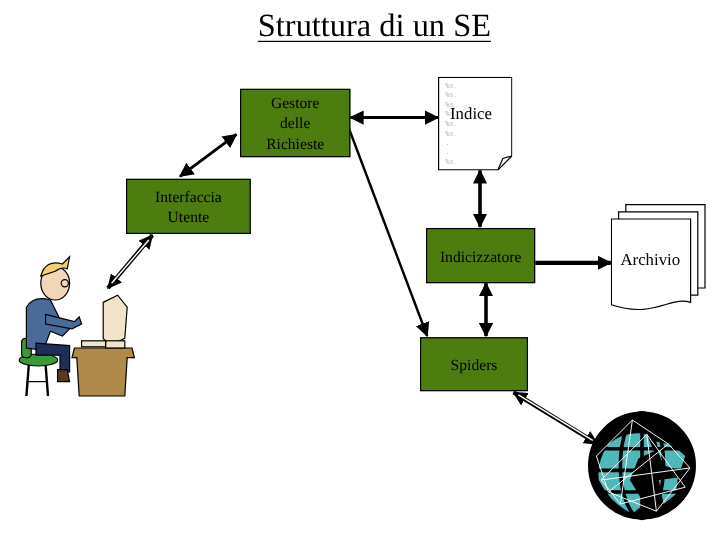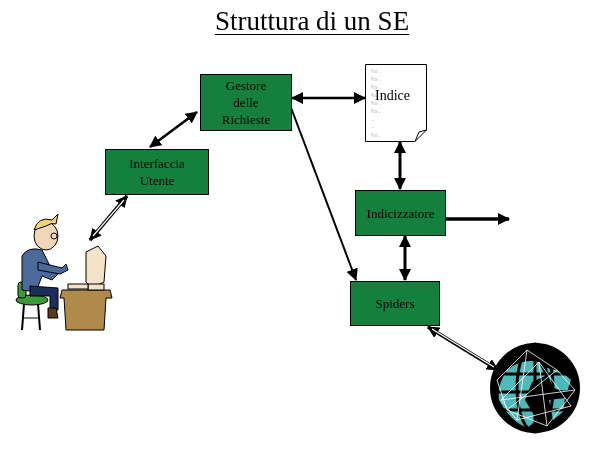--- a/index.html
+++ b/index.html
@@ -2,21 +2,21 @@
 <html><head>
 <meta charset="utf-8">
 <style>
   html, body { margin:0; padding:0; background:#ffffff; }
   body { width:600px; height:450px; position:relative; overflow:hidden;
          font-family:"Liberation Serif","DejaVu Serif",serif; color:#000; }
   #diagram { position:absolute; left:0; top:0; width:600px; height:450px; }
   .title { position:absolute; left:0; top:6px; width:600px; text-align:center;
            font-size:27px;margin-left:12px; }
   .title span { text-decoration:underline; text-underline-offset:4px; text-decoration-thickness:1px; }
-  .box { position:absolute; background:#15803d; border:1px solid #000; box-sizing:border-box;
+  .box { position:absolute; background:#4d7c0f; border:1px solid #000; box-sizing:border-box;
          display:flex; align-items:center; justify-content:center; text-align:center;
          font-size:13px; line-height:17px; }
   .box-label { white-space:pre-line; }
   .lbl { position:absolute; font-size:14px; }
 </style>
 </head>
 <body>
 
 <div id="diagram">
 
@@ -84,20 +84,28 @@
           <text x="6" y="73">%s.</text>
       </g>
     </svg>
     <span class="lbl" style="left:10px;top:24px;">Indice</span>
   </div>
 
   <div class="box" style="left:355px;top:190px;width:91px;height:46px;justify-content:center;">
     <span class="box-label">Indicizzatore</span>
   </div>
 
+  <div style="position:absolute;left:509px;top:170px;width:80px;height:96px;">
+    <svg width="80" height="96">
+      <path d="M12.5,0.5 H78.5 V70 H12.5 Z" fill="#fff" stroke="#000"></path>
+      <path d="M6.5,6.5 H72.5 V76 H6.5 Z" fill="#fff" stroke="#000"></path>
+      <path d="M0.5,12.5 H66.5 V82 C50,76 36,96 0.5,84 Z" fill="#fff" stroke="#000"></path>
+    </svg>
+    <span class="lbl" style="left:8px;top:40px;">Archivio</span>
+  </div>
 
   <div class="box" style="left:350px;top:281px;width:90px;height:45px;">
     <span class="box-label">Spiders</span>
   </div>
 
   <svg width="96" height="96" style="position:absolute;left:487px;top:340px;">
     <circle cx="48" cy="48" r="44" fill="#000"></circle>
     <path d="M20,30 Q35,18 52,22 L58,36 L45,42 L38,60 L50,80 L40,88 Q22,80 12,60 Q10,45 20,30 Z" fill="#4fb8b8"></path>
     <path d="M60,28 Q74,30 84,40 L80,52 L66,48 L62,38 Z" fill="#4fb8b8"></path>
     <path d="M62,60 L78,58 L76,72 L66,80 Z" fill="#4fb8b8"></path>

